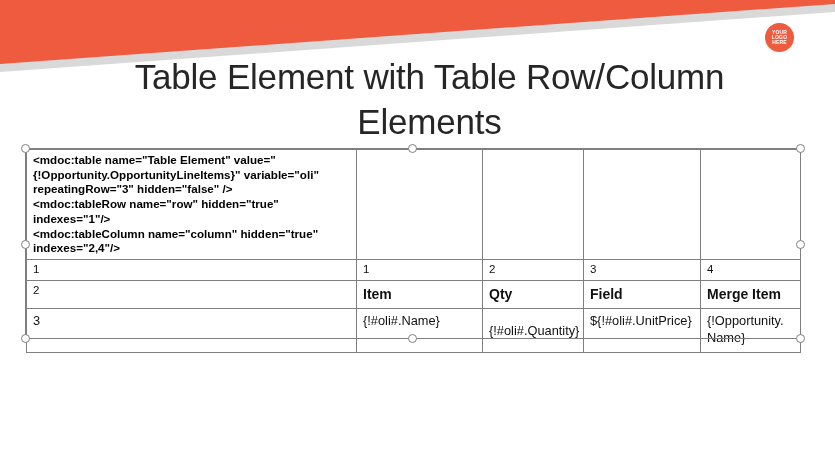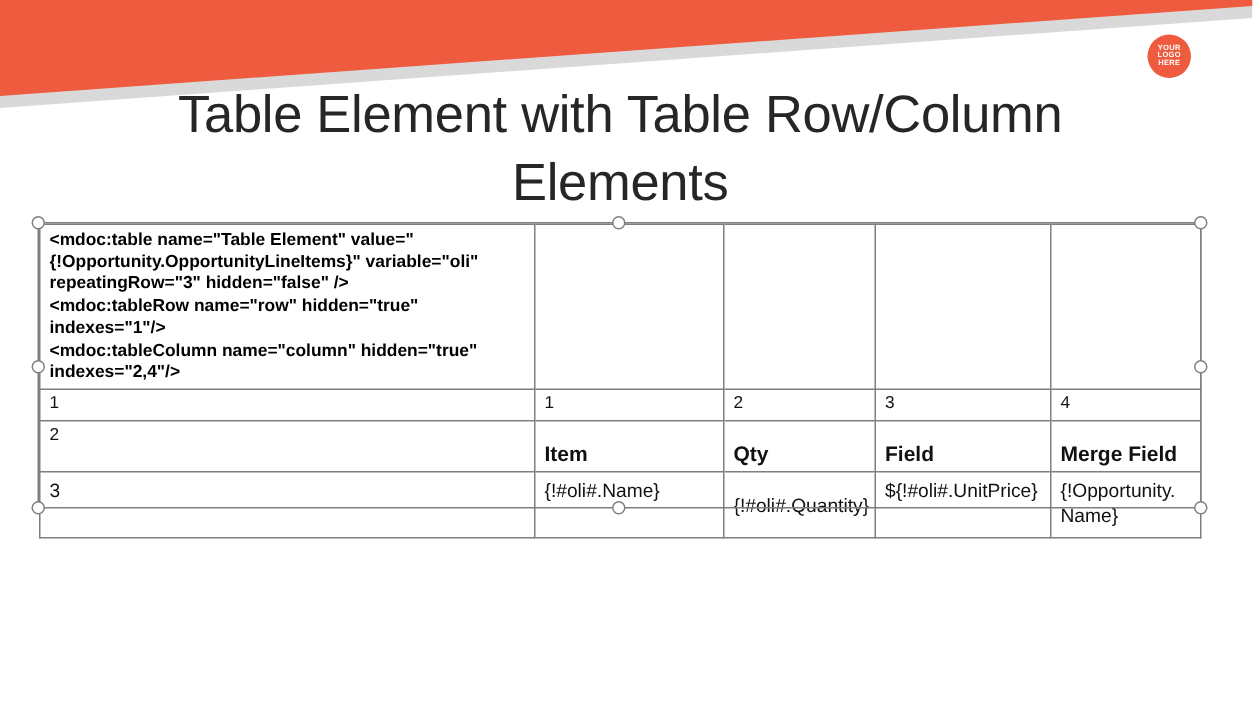--- a/index.html
+++ b/index.html
@@ -46,21 +46,21 @@
     color: #ffffff;
     font-size: 5px;
     font-weight: bold;
     letter-spacing: 0.2px;
     text-align: center;
   }
 
   
   #page-title {
     position: absolute;
-    left: 56px;
+    left: 72px;
     top: 55px;
     width: 715px;
     text-align: center;
     font-size: 35px;
     font-weight: 400;
     color: #262626;
     line-height: 1.28;
     letter-spacing: -0.2px;
   }
 
@@ -139,21 +139,21 @@
     font-size: 11.5px;
     padding-top: 2px;
     color: #111;
   }
 
   
   tr.row-header td {
     height: 28px;
     font-weight: bold;
     font-size: 14px;
-    padding-top: 12px;
+    padding-top: 4px;
   }
   tr.row-header td.idxcell {
     font-weight: normal;
     font-size: 11.5px;
     padding-top: 2px;
     vertical-align: top;
   }
 
   
   tr.row-fields td {
@@ -217,21 +217,21 @@
         <td class="fill-gray">2</td>
         <td class="fill-gray">3</td>
         <td class="fill-gray">4</td>
       </tr>
 
       <tr class="row-header">
         <td class="fill-blue idxcell">2</td>
         <td class="fill-blue">Item</td>
         <td class="fill-gray">Qty</td>
         <td class="fill-blue">Field</td>
-        <td class="fill-gray">Merge Field</td>
+        <td class="fill-gray">Merge Item</td>
       </tr>
 
       <tr class="row-fields">
         <td class="fill-white">3</td>
         <td class="fill-white">{!#<span class="sq">oli</span>#.Name}</td>
         <td class="fill-gray tall-mid">{!#<span class="sq">oli</span>#.Quantity}</td>
         <td class="fill-white">${!#<span class="sq">oli</span>#.UnitPrice}</td>
         <td class="fill-gray">{!<span class="sq">Opportunity.<br>Name</span>}</td>
       </tr>
 

